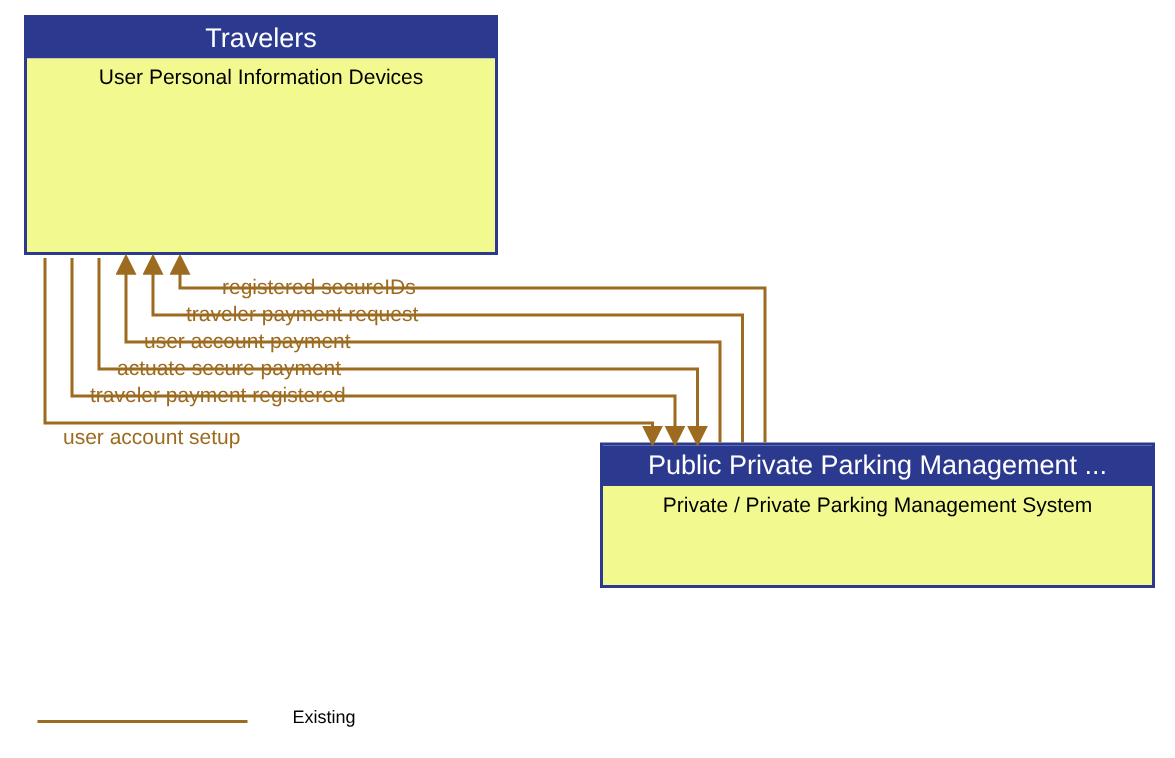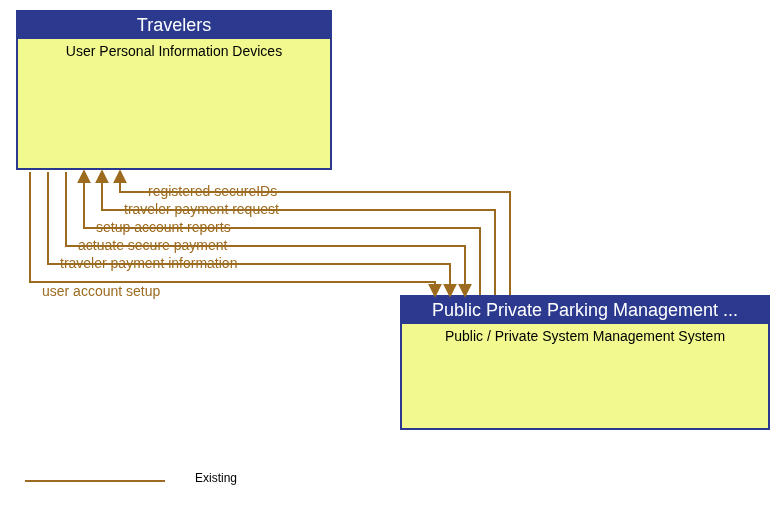--- a/index.html
+++ b/index.html
@@ -30,21 +30,21 @@
   .box-body{
     flex:1;
     background:#f1f98f;
     font-size:14px;
     text-align:center;
     padding:4px 6px 6px 6px;
     line-height:1.2;
     color:#000;
   }
   #boxA{left:16px; top:10px; width:316px; height:160px;}
-  #boxB{left:400px; top:295px; width:370px; height:135px;}
+  #boxB{left:400px; top:295px; width:370px; height:97px;}
 
   svg.flows{
     position:absolute;
     left:0;top:0;width:783px;height:505px;
     pointer-events:none;
   }
   .flow-path{
     stroke:#9c6b1f;
     stroke-width:2;
     fill:none;
@@ -70,21 +70,21 @@
 </head>
 <body>
 
 <div id="boxA" class="box">
   <div class="box-header">Travelers</div>
   <div class="box-body">User Personal Information Devices</div>
 </div>
 
 <div id="boxB" class="box">
   <div class="box-header">Public Private Parking Management ...</div>
-  <div class="box-body">Public / Private System Management System</div>
+  <div class="box-body">Private / Private Parking Management System</div>
 </div>
 
 <svg class="flows">
   <defs>
     <marker id="arr" viewBox="0 0 10 10" refX="8" refY="5" markerWidth="7" markerHeight="7" orient="auto-start-reverse">
       <path d="M 0 0 L 10 5 L 0 10 z" fill="#9c6b1f"></path>
     </marker>
   </defs>
 
   <path class="flow-path" marker-end="url(#arr)" d="M 510 295 L 510 192 L 120 192 L 120 172"></path>
@@ -95,19 +95,19 @@
 
   <path class="flow-path" marker-end="url(#arr)" d="M 66 172 L 66 246 L 465 246 L 465 295"></path>
 
   <path class="flow-path" marker-end="url(#arr)" d="M 48 172 L 48 264 L 450 264 L 450 295"></path>
 
   <path class="flow-path" marker-end="url(#arr)" d="M 30 172 L 30 282 L 435 282 L 435 295"></path>
 </svg>
 
 <div class="flow-label" style="left:148px;top:183px;">registered secureIDs</div>
 <div class="flow-label" style="left:124px;top:201px;">traveler payment request</div>
-<div class="flow-label" style="left:96px; top:219px;">setup account reports</div>
+<div class="flow-label" style="left:96px; top:219px;">user account payment</div>
 <div class="flow-label" style="left:78px; top:237px;">actuate secure payment</div>
-<div class="flow-label" style="left:60px; top:255px;">traveler payment information</div>
+<div class="flow-label" style="left:60px; top:255px;">traveler payment registered</div>
 <div class="flow-label" style="left:42px; top:263px;margin-top:20px;">user account setup</div>
 
 <div class="legend-line" style="left:25px;top:480px;width:140px;"></div>
 <div class="legend-text" style="left:195px;top:471px;">Existing</div>
 
 </body></html>

